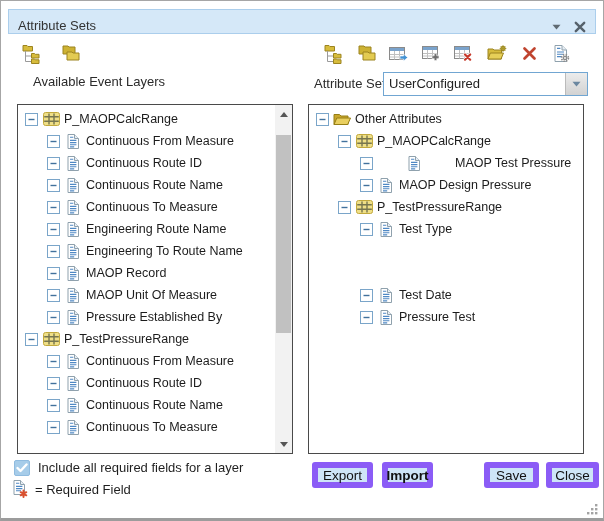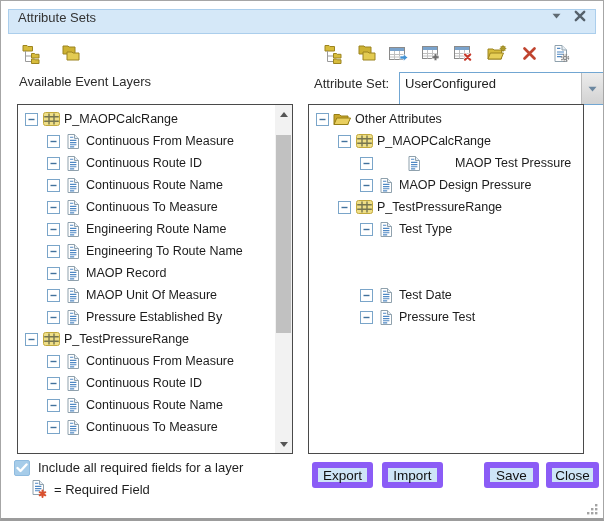--- a/index.html
+++ b/index.html
@@ -1,37 +1,37 @@
 <!DOCTYPE html>
 <html><head>
 <meta charset="utf-8">
 <style>
   html,body { margin:0; padding:0; background:#fff; font-family:"Liberation Sans", sans-serif; }
   .dialog { position:relative; width:604px; height:521px; box-sizing:border-box; background:#fff;
             border:1px solid #a6a6a6; border-bottom:3px solid #9c9c9c; overflow:hidden; }
 
   
   .titlebar { position:absolute; left:7px; top:8px; right:7px; height:25px; background:#d5e8f8;
-              border:1px solid #abceec; box-sizing:border-box; display:flex; align-items:flex-start; }
+              border:1px solid #abceec; box-sizing:border-box; display:flex; align-items:flex-end; }
   .titlebar-title { padding-left:9px; font-size:13px; color:#333; }
   .titlebar-controls { margin-left:auto; display:flex; align-items:center; gap:13px; padding-right:9px; }
   .tb-btn { display:flex; align-items:center; justify-content:center; cursor:default; }
 
   
   .toolbar-left { position:absolute; left:20px; top:42px; display:flex; gap:17px; }
   .toolbar-right { position:absolute; left:322px; top:42px; width:250px; display:flex; justify-content:space-between; }
   .tool { width:22px; height:21px; display:flex; align-items:center; justify-content:center; }
 
   
   .section-label { position:absolute; font-size:13px; color:#2b2b2b; white-space:nowrap; }
-  #available-label { left:18px; top:73px; }
+  #available-label { left:32px; top:73px; }
   #attrset-label  { left:313px; top:75px; }
 
-  .combo { position:absolute; left:382px; top:71px; width:205px; height:33px; border:1px solid #71a6d2;
-           box-sizing:border-box; background:#fff; display:flex;margin-left:16px; }
+  .combo { position:absolute; left:382px; top:71px; width:205px; height:24px; border:1px solid #71a6d2;
+           box-sizing:border-box; background:#fff; display:flex; }
   .combo-value { flex:1; font-size:13px; color:#222; padding:3px 0 0 5px; overflow:hidden; white-space:nowrap; }
   .combo-btn { width:21px; background:linear-gradient(#ececec,#d2d2d2); border-left:1px solid #bbb;
                display:flex; align-items:center; justify-content:center; }
 
   
   .panel { position:absolute; top:103px; height:350px; border:1px solid #4a4a4a; box-sizing:border-box;
            background:#fff; overflow:hidden; }
   #left-panel  { left:16px;  width:276px; }
   #right-panel { left:307px; width:276px; }
   .tree { position:absolute; top:0; left:0; bottom:0; right:0; padding-top:3px; overflow:hidden; }
@@ -49,27 +49,27 @@
   .tri-down { width:0; height:0; border-left:4px solid transparent; border-right:4px solid transparent; border-top:5px solid #565656; }
   .scroll-thumb { position:absolute; left:1px; width:15px; top:30px; height:198px; background:#c1c1c1; }
 
   
   .checkbox-row { position:absolute; left:13px; top:459px; display:flex; align-items:flex-start; gap:8px; }
   .checkbox { width:16px; height:16px; box-sizing:border-box; background:#a6cce9; border:1px solid #8fbbdf;
               border-radius:2px; display:flex; align-items:center; justify-content:center; }
   .checkbox svg { visibility:hidden; }
   .checkbox.checked svg { visibility:visible; }
   .footer-text { font-size:13px; color:#1f1f1f; white-space:nowrap; }
-  .legend-row { position:absolute; left:12px; top:479px; display:flex; align-items:center; gap:6px;margin-left:19px; }
+  .legend-row { position:absolute; left:12px; top:479px; display:flex; align-items:center; gap:6px; }
 
   .btn { position:absolute; top:461px; height:26px; box-sizing:border-box; background:#cee5f7;
          border:6px solid #8b5cf6; border-radius:3px; color:#111; font-size:13.5px;
          display:flex; align-items:center; justify-content:center; font-family:"Liberation Sans", sans-serif; }
   #export-btn { left:311px; width:61px; }
-  #import-btn { left:381px; width:61px; }
+  #import-btn { left:381px; width:51px;font-weight:bold; }
   #save-btn   { left:483px; width:55px;text-align:right; }
   #close-btn  { left:545px; width:53px; }
 
   .grip { position:absolute; right:5px; bottom:3px; line-height:0; }
 </style>
 </head>
 <body>
 
 <div class="dialog">
 

